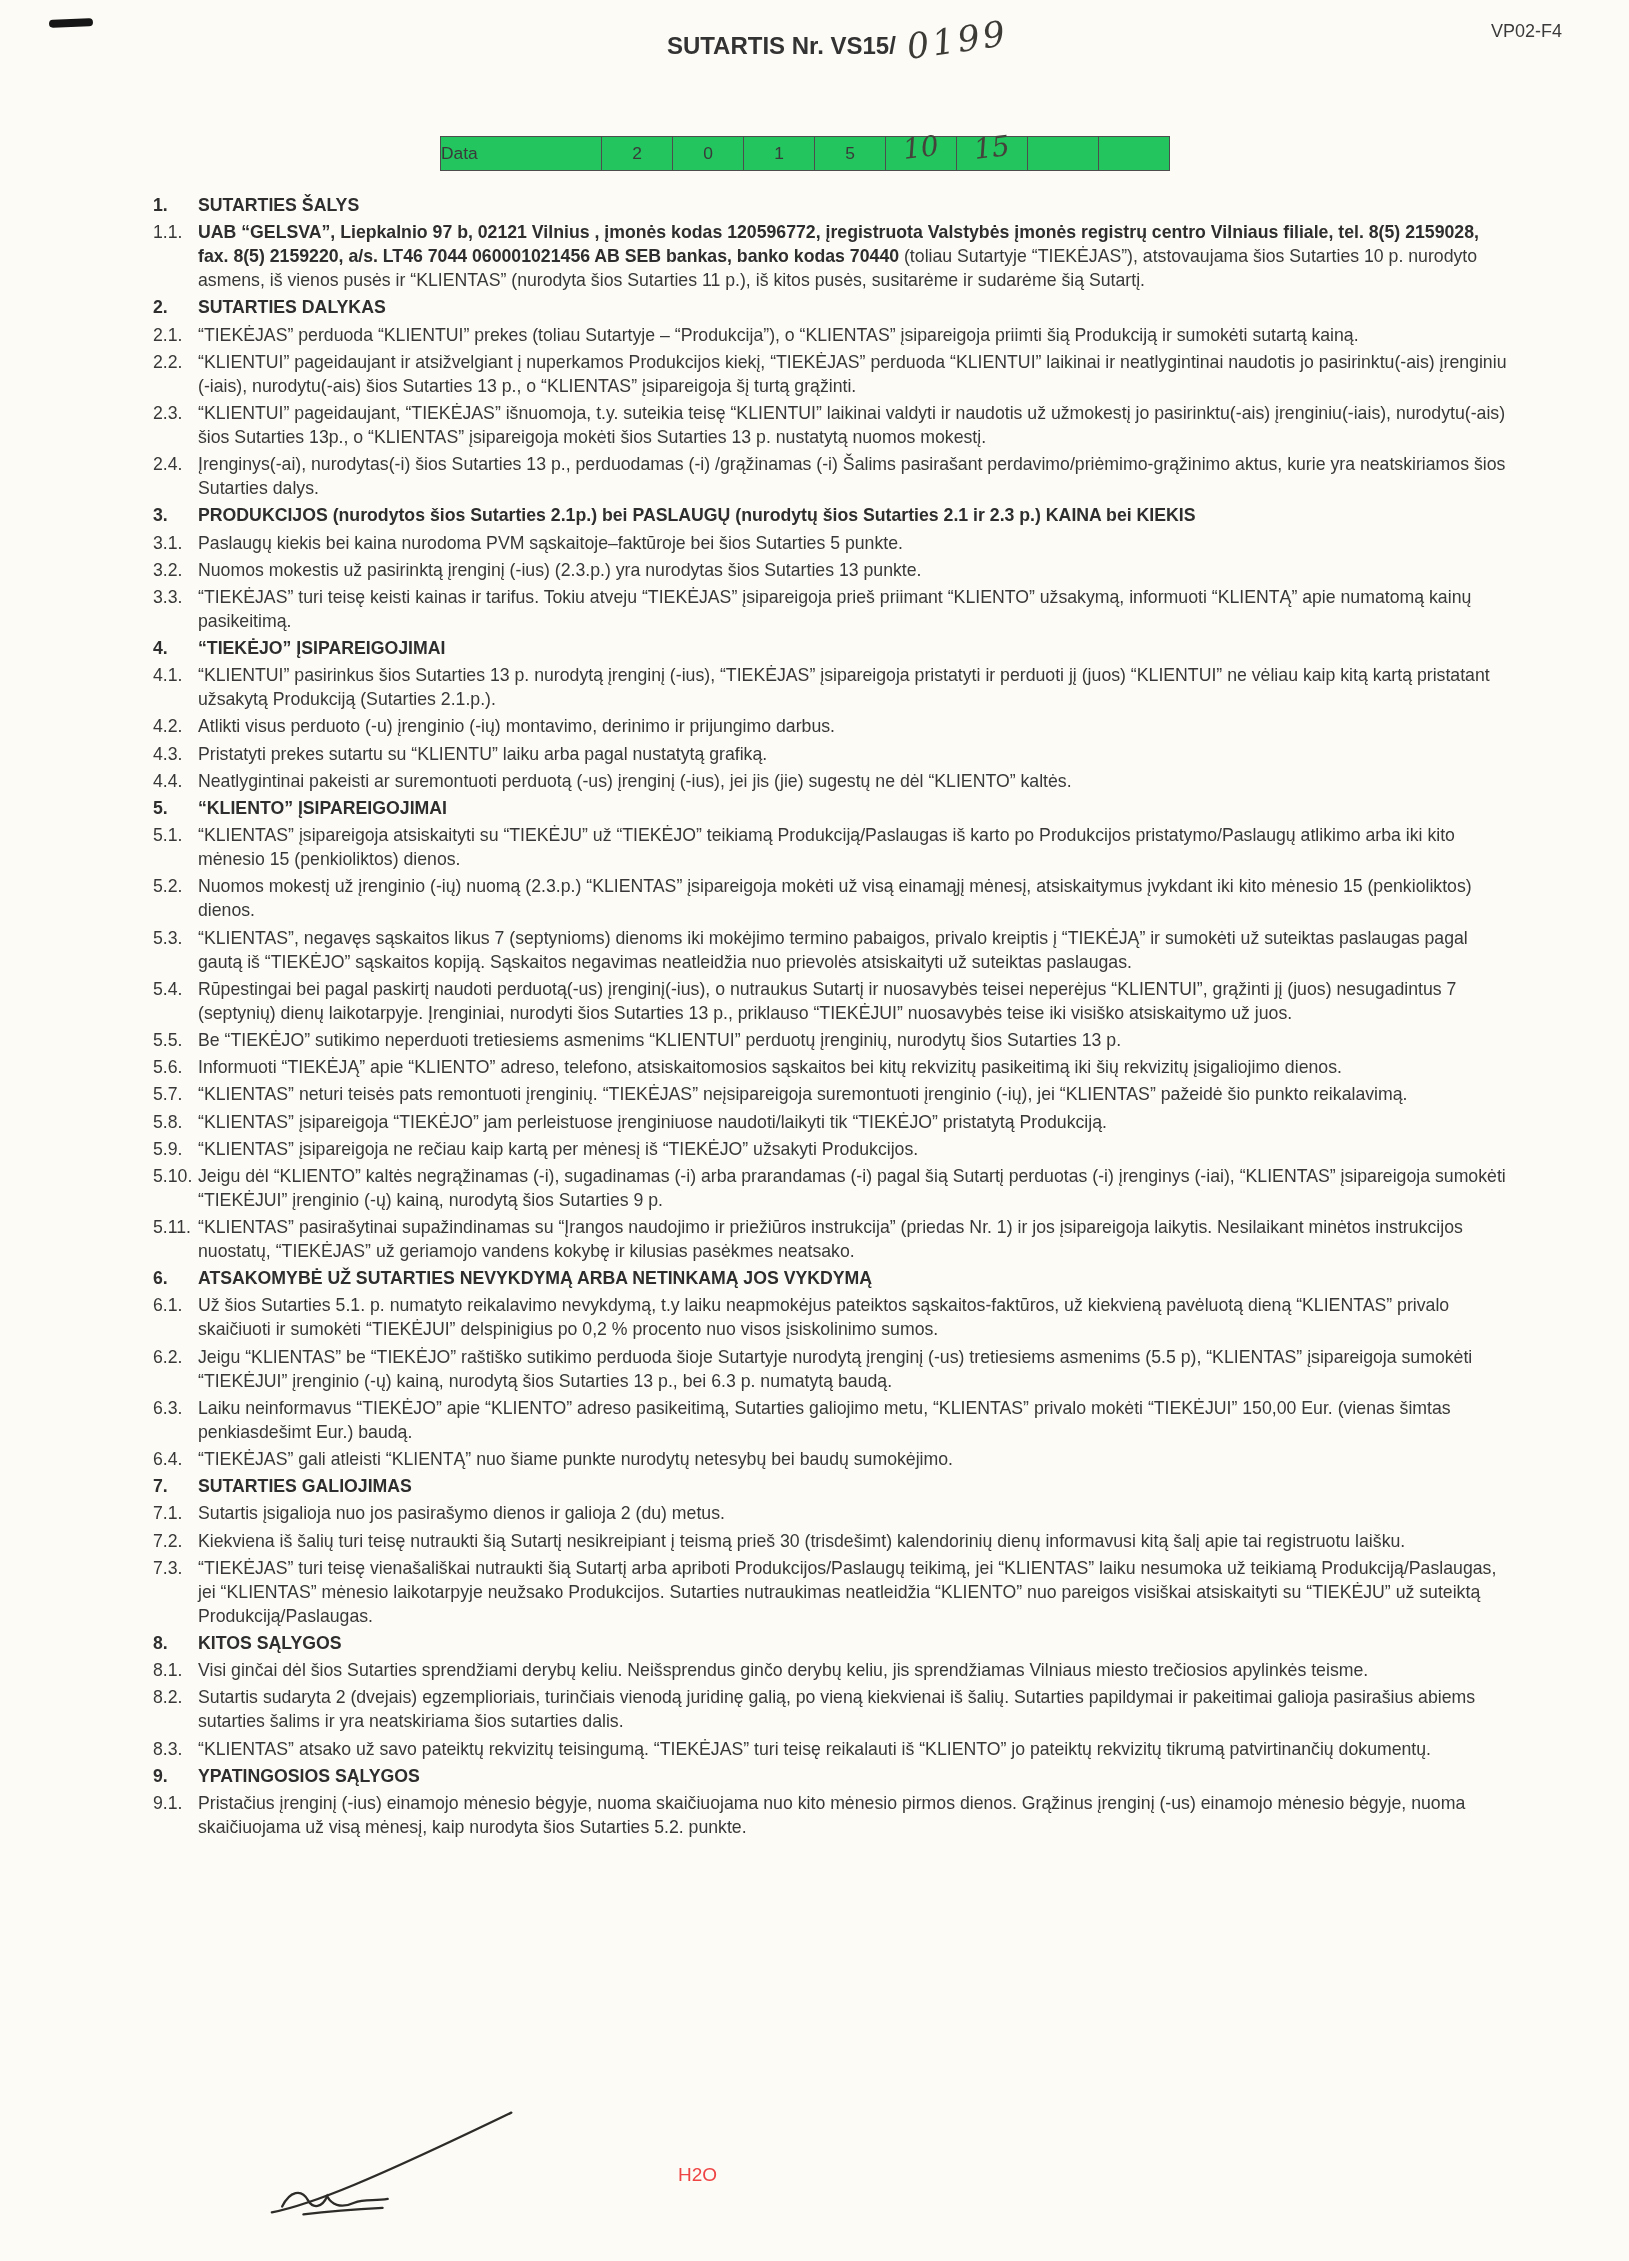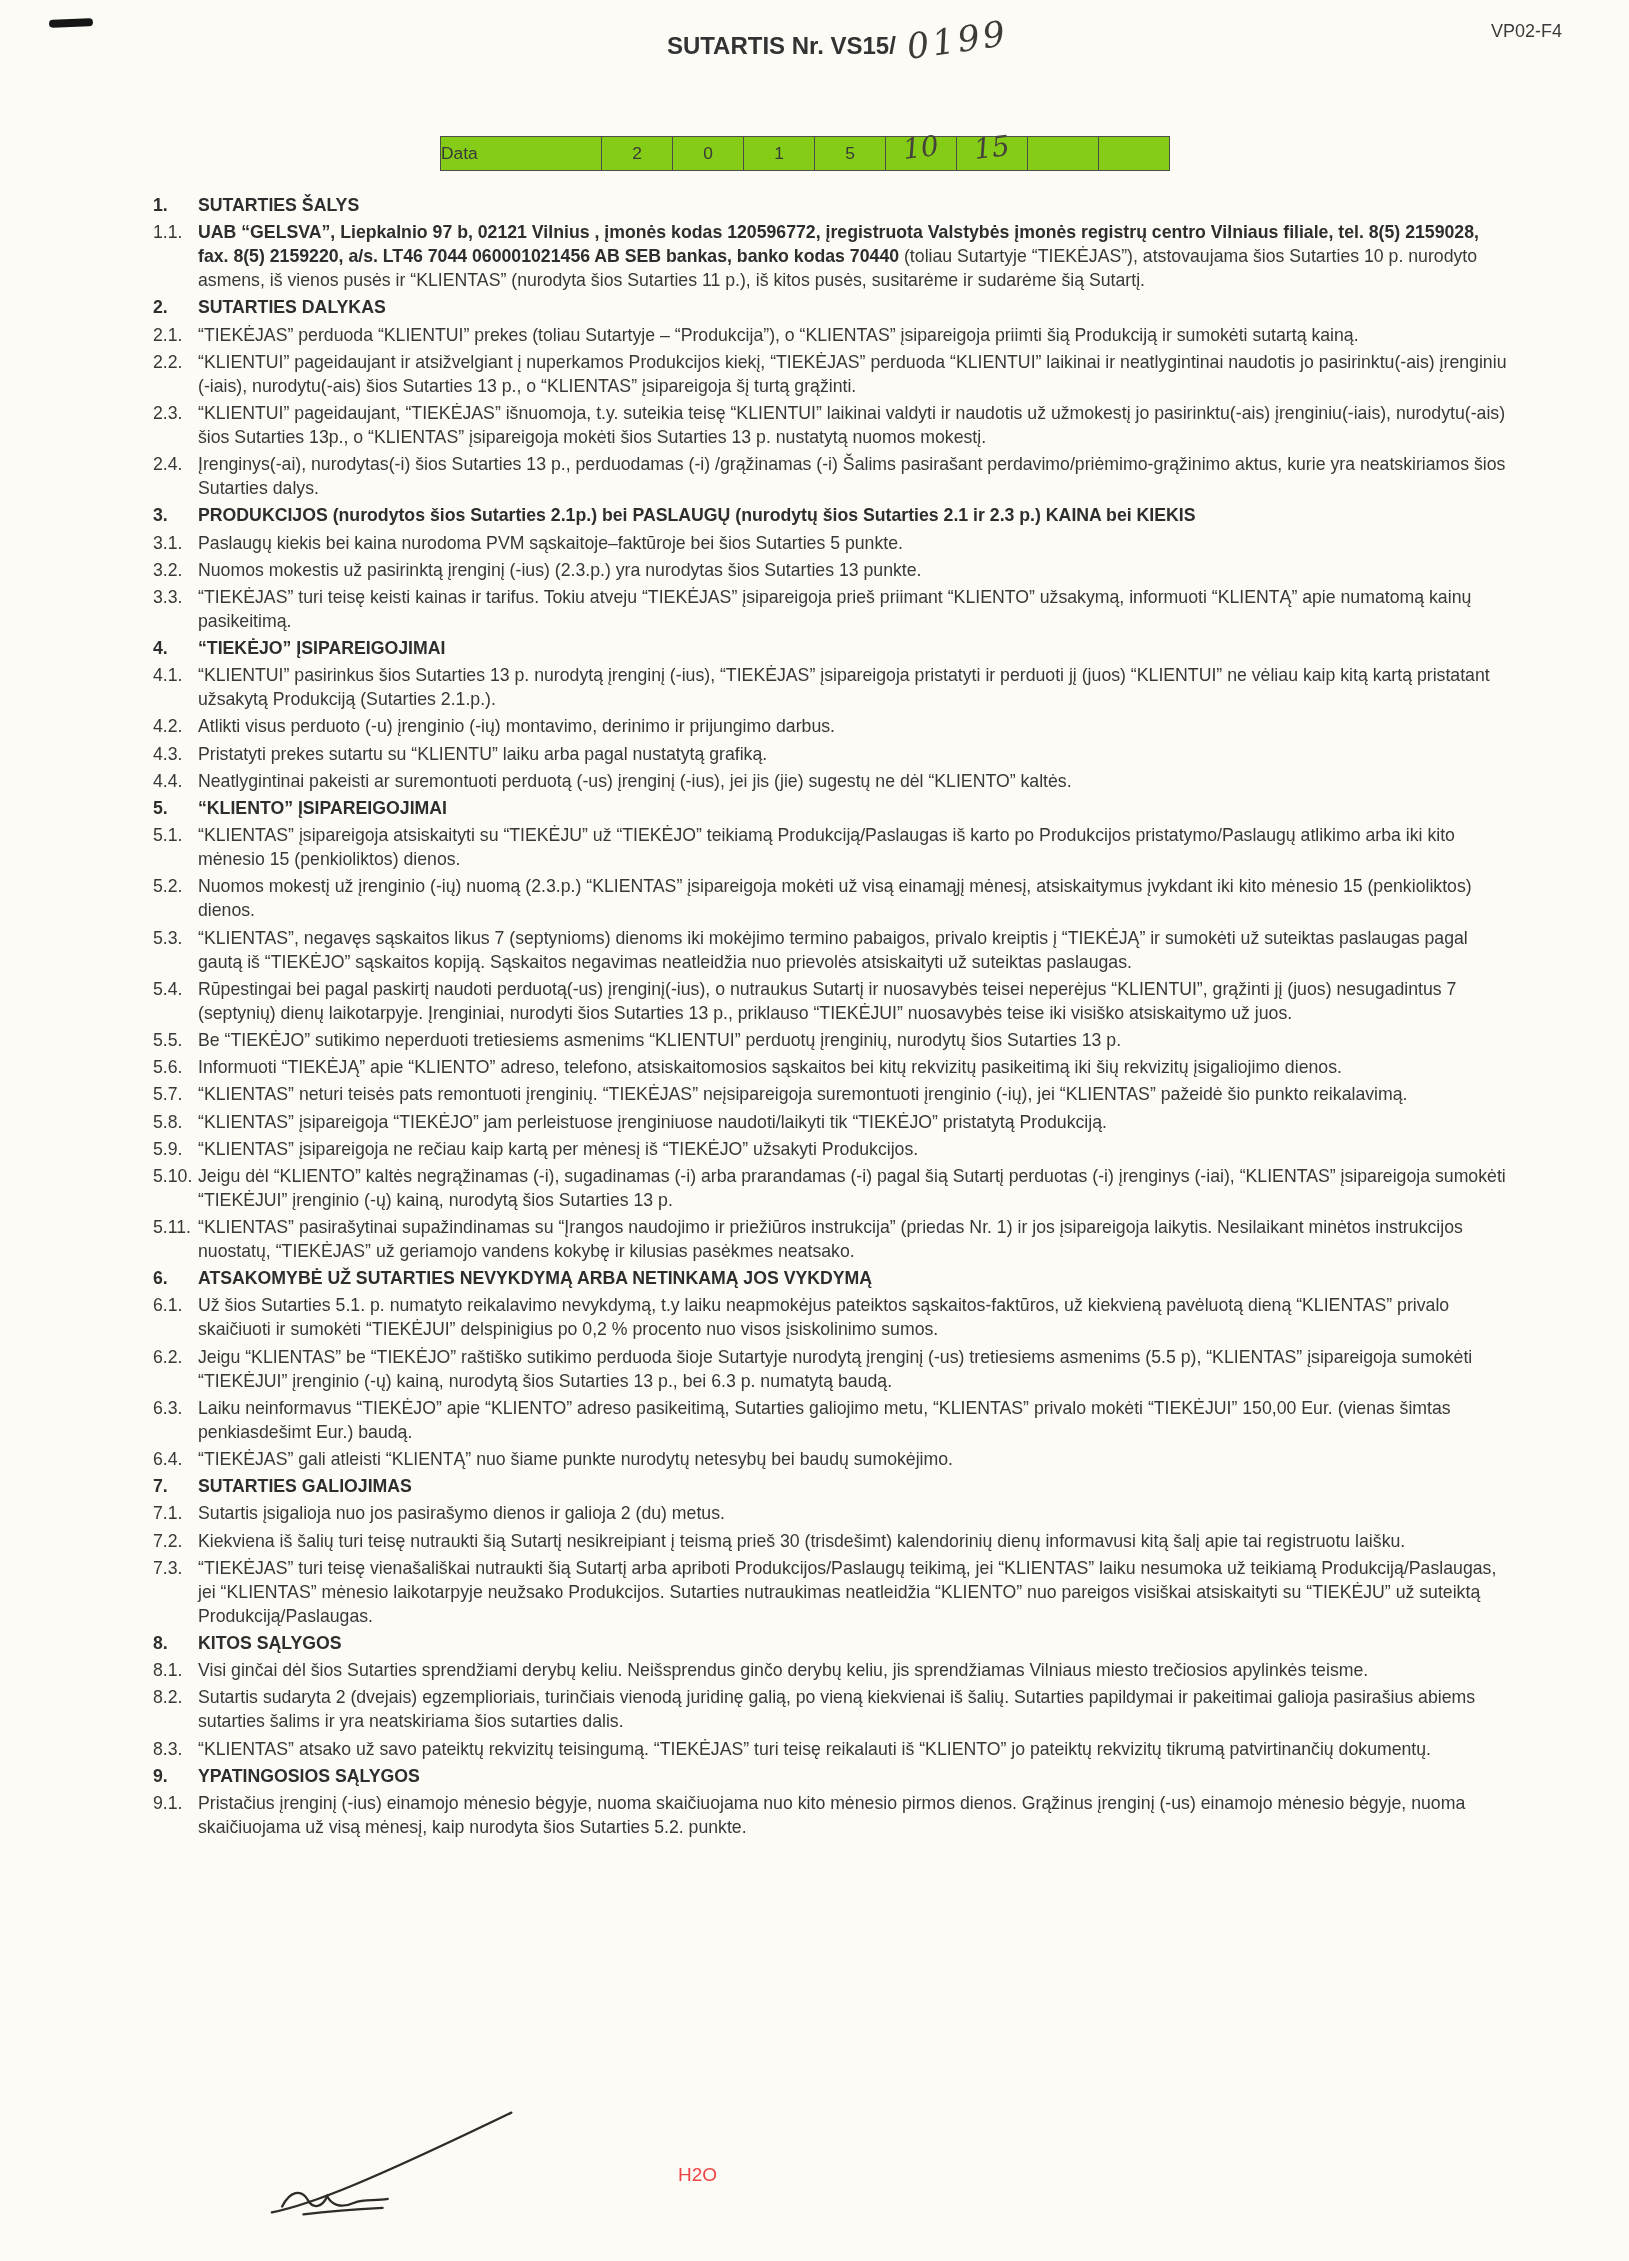--- a/index.html
+++ b/index.html
@@ -14,21 +14,21 @@
   .form-code{position:absolute;top:20.6px;right:68px;font-size:18px;color:#3a3a3a;}
   .title-wrap{position:absolute;top:30px;left:0;width:100%;text-align:center;}
   .title-inner{display:inline-block;transform:translateX(22.6px);white-space:nowrap;}
   .title-text{font-weight:bold;font-size:24px;line-height:31px;vertical-align:top;}
   .title-hand{
     display:inline-block;font-family:"DejaVu Serif",serif;font-style:italic;
     font-size:35px;color:#3d3b35;transform:rotate(-8deg);
     margin-left:7.7px;line-height:31px;vertical-align:top;position:relative;top:-5.2px;
     letter-spacing:3.2px;
   }
-  table.date{position:absolute;top:136px;left:440px;border-collapse:collapse;background:#84cc16;}
+  table.date{position:absolute;top:136px;left:440px;border-collapse:collapse;background:#22c55e;}
   table.date td{border:1.3px solid #4d4d4d;height:26px;padding:0;font-size:17.4px;vertical-align:middle;color:#3a3a3a;}
   td.date-label{width:160px;text-align:left;padding-left:9px;}
   td.date-cell{width:70px;text-align:center;}
   td.date-cell .hand{
     display:inline-block;font-family:"DejaVu Serif",serif;font-style:italic;
     font-size:28px;color:#45423b;transform:rotate(-7deg);
     position:relative;top:-6.4px;
   }
   .body-col{position:absolute;top:193px;left:153px;width:1360px;font-size:17.7px;line-height:24px;color:#383838;}
   .row{position:relative;padding-left:45px;margin-bottom:3.2px;}
@@ -88,21 +88,21 @@
     <div class="row heading"><span class="num">5.</span><span>“KLIENTO” ĮSIPAREIGOJIMAI</span></div>
     <div class="row item"><span class="num">5.1.</span><span>“KLIENTAS” įsipareigoja atsiskaityti su “TIEKĖJU” už “TIEKĖJO” teikiamą Produkciją/Paslaugas iš karto po Produkcijos pristatymo/Paslaugų atlikimo arba iki kito mėnesio 15 (penkioliktos) dienos.</span></div>
     <div class="row item"><span class="num">5.2.</span><span>Nuomos mokestį už įrenginio (-ių) nuomą (2.3.p.) “KLIENTAS” įsipareigoja mokėti už visą einamąjį mėnesį, atsiskaitymus įvykdant iki kito mėnesio 15 (penkioliktos) dienos.</span></div>
     <div class="row item"><span class="num">5.3.</span><span>“KLIENTAS”, negavęs sąskaitos likus 7 (septynioms) dienoms iki mokėjimo termino pabaigos, privalo kreiptis į “TIEKĖJĄ” ir sumokėti už suteiktas paslaugas pagal gautą iš “TIEKĖJO” sąskaitos kopiją. Sąskaitos negavimas neatleidžia nuo prievolės atsiskaityti už suteiktas paslaugas.</span></div>
     <div class="row item"><span class="num">5.4.</span><span>Rūpestingai bei pagal paskirtį naudoti perduotą(-us) įrenginį(-ius), o nutraukus Sutartį ir nuosavybės teisei neperėjus “KLIENTUI”, grąžinti jį (juos) nesugadintus 7 (septynių) dienų laikotarpyje. Įrenginiai, nurodyti šios Sutarties 13 p., priklauso “TIEKĖJUI” nuosavybės teise iki visiško atsiskaitymo už juos.</span></div>
     <div class="row item"><span class="num">5.5.</span><span>Be “TIEKĖJO” sutikimo neperduoti tretiesiems asmenims “KLIENTUI” perduotų įrenginių, nurodytų šios Sutarties 13 p.</span></div>
     <div class="row item"><span class="num">5.6.</span><span>Informuoti “TIEKĖJĄ” apie “KLIENTO” adreso, telefono, atsiskaitomosios sąskaitos bei kitų rekvizitų pasikeitimą iki šių rekvizitų įsigaliojimo dienos.</span></div>
     <div class="row item"><span class="num">5.7.</span><span>“KLIENTAS” neturi teisės pats remontuoti įrenginių. “TIEKĖJAS” neįsipareigoja suremontuoti įrenginio (-ių), jei “KLIENTAS” pažeidė šio punkto reikalavimą.</span></div>
     <div class="row item"><span class="num">5.8.</span><span>“KLIENTAS” įsipareigoja “TIEKĖJO” jam perleistuose įrenginiuose naudoti/laikyti tik “TIEKĖJO” pristatytą Produkciją.</span></div>
     <div class="row item"><span class="num">5.9.</span><span>“KLIENTAS” įsipareigoja ne rečiau kaip kartą per mėnesį iš “TIEKĖJO” užsakyti Produkcijos.</span></div>
-    <div class="row item"><span class="num">5.10.</span><span>Jeigu dėl “KLIENTO” kaltės negrąžinamas (-i), sugadinamas (-i) arba prarandamas (-i) pagal šią Sutartį perduotas (-i) įrenginys (-iai), “KLIENTAS” įsipareigoja sumokėti “TIEKĖJUI” įrenginio (-ų) kainą, nurodytą šios Sutarties 13 p.</span></div>
+    <div class="row item"><span class="num">5.10.</span><span>Jeigu dėl “KLIENTO” kaltės negrąžinamas (-i), sugadinamas (-i) arba prarandamas (-i) pagal šią Sutartį perduotas (-i) įrenginys (-iai), “KLIENTAS” įsipareigoja sumokėti “TIEKĖJUI” įrenginio (-ų) kainą, nurodytą šios Sutarties 9 p.</span></div>
     <div class="row item"><span class="num">5.11.</span><span>“KLIENTAS” pasirašytinai supažindinamas su “Įrangos naudojimo ir priežiūros instrukcija” (priedas Nr. 1) ir jos įsipareigoja laikytis. Nesilaikant minėtos instrukcijos nuostatų, “TIEKĖJAS” už geriamojo vandens kokybę ir kilusias pasėkmes neatsako.</span></div>
     <div class="row heading"><span class="num">6.</span><span>ATSAKOMYBĖ UŽ SUTARTIES NEVYKDYMĄ ARBA NETINKAMĄ JOS VYKDYMĄ</span></div>
     <div class="row item"><span class="num">6.1.</span><span>Už šios Sutarties 5.1. p. numatyto reikalavimo nevykdymą, t.y laiku neapmokėjus pateiktos sąskaitos-faktūros, už kiekvieną pavėluotą dieną “KLIENTAS” privalo skaičiuoti ir sumokėti “TIEKĖJUI” delspinigius po 0,2 % procento nuo visos įsiskolinimo sumos.</span></div>
     <div class="row item"><span class="num">6.2.</span><span>Jeigu “KLIENTAS” be “TIEKĖJO” raštiško sutikimo perduoda šioje Sutartyje nurodytą įrenginį (-us) tretiesiems asmenims (5.5 p), “KLIENTAS” įsipareigoja sumokėti “TIEKĖJUI” įrenginio (-ų) kainą, nurodytą šios Sutarties 13 p., bei 6.3 p. numatytą baudą.</span></div>
     <div class="row item"><span class="num">6.3.</span><span>Laiku neinformavus “TIEKĖJO” apie “KLIENTO” adreso pasikeitimą, Sutarties galiojimo metu, “KLIENTAS” privalo mokėti “TIEKĖJUI” 150,00 Eur. (vienas šimtas penkiasdešimt Eur.) baudą.</span></div>
     <div class="row item"><span class="num">6.4.</span><span>“TIEKĖJAS” gali atleisti “KLIENTĄ” nuo šiame punkte nurodytų netesybų bei baudų sumokėjimo.</span></div>
     <div class="row heading"><span class="num">7.</span><span>SUTARTIES GALIOJIMAS</span></div>
     <div class="row item"><span class="num">7.1.</span><span>Sutartis įsigalioja nuo jos pasirašymo dienos ir galioja 2 (du) metus.</span></div>
     <div class="row item"><span class="num">7.2.</span><span>Kiekviena iš šalių turi teisę nutraukti šią Sutartį nesikreipiant į teismą prieš 30 (trisdešimt) kalendorinių dienų informavusi kitą šalį apie tai registruotu laišku.</span></div>
     <div class="row item"><span class="num">7.3.</span><span>“TIEKĖJAS” turi teisę vienašališkai nutraukti šią Sutartį arba apriboti Produkcijos/Paslaugų teikimą, jei “KLIENTAS” laiku nesumoka už teikiamą Produkciją/Paslaugas, jei “KLIENTAS” mėnesio laikotarpyje neužsako Produkcijos. Sutarties nutraukimas neatleidžia “KLIENTO” nuo pareigos visiškai atsiskaityti su “TIEKĖJU” už suteiktą Produkciją/Paslaugas.</span></div>

